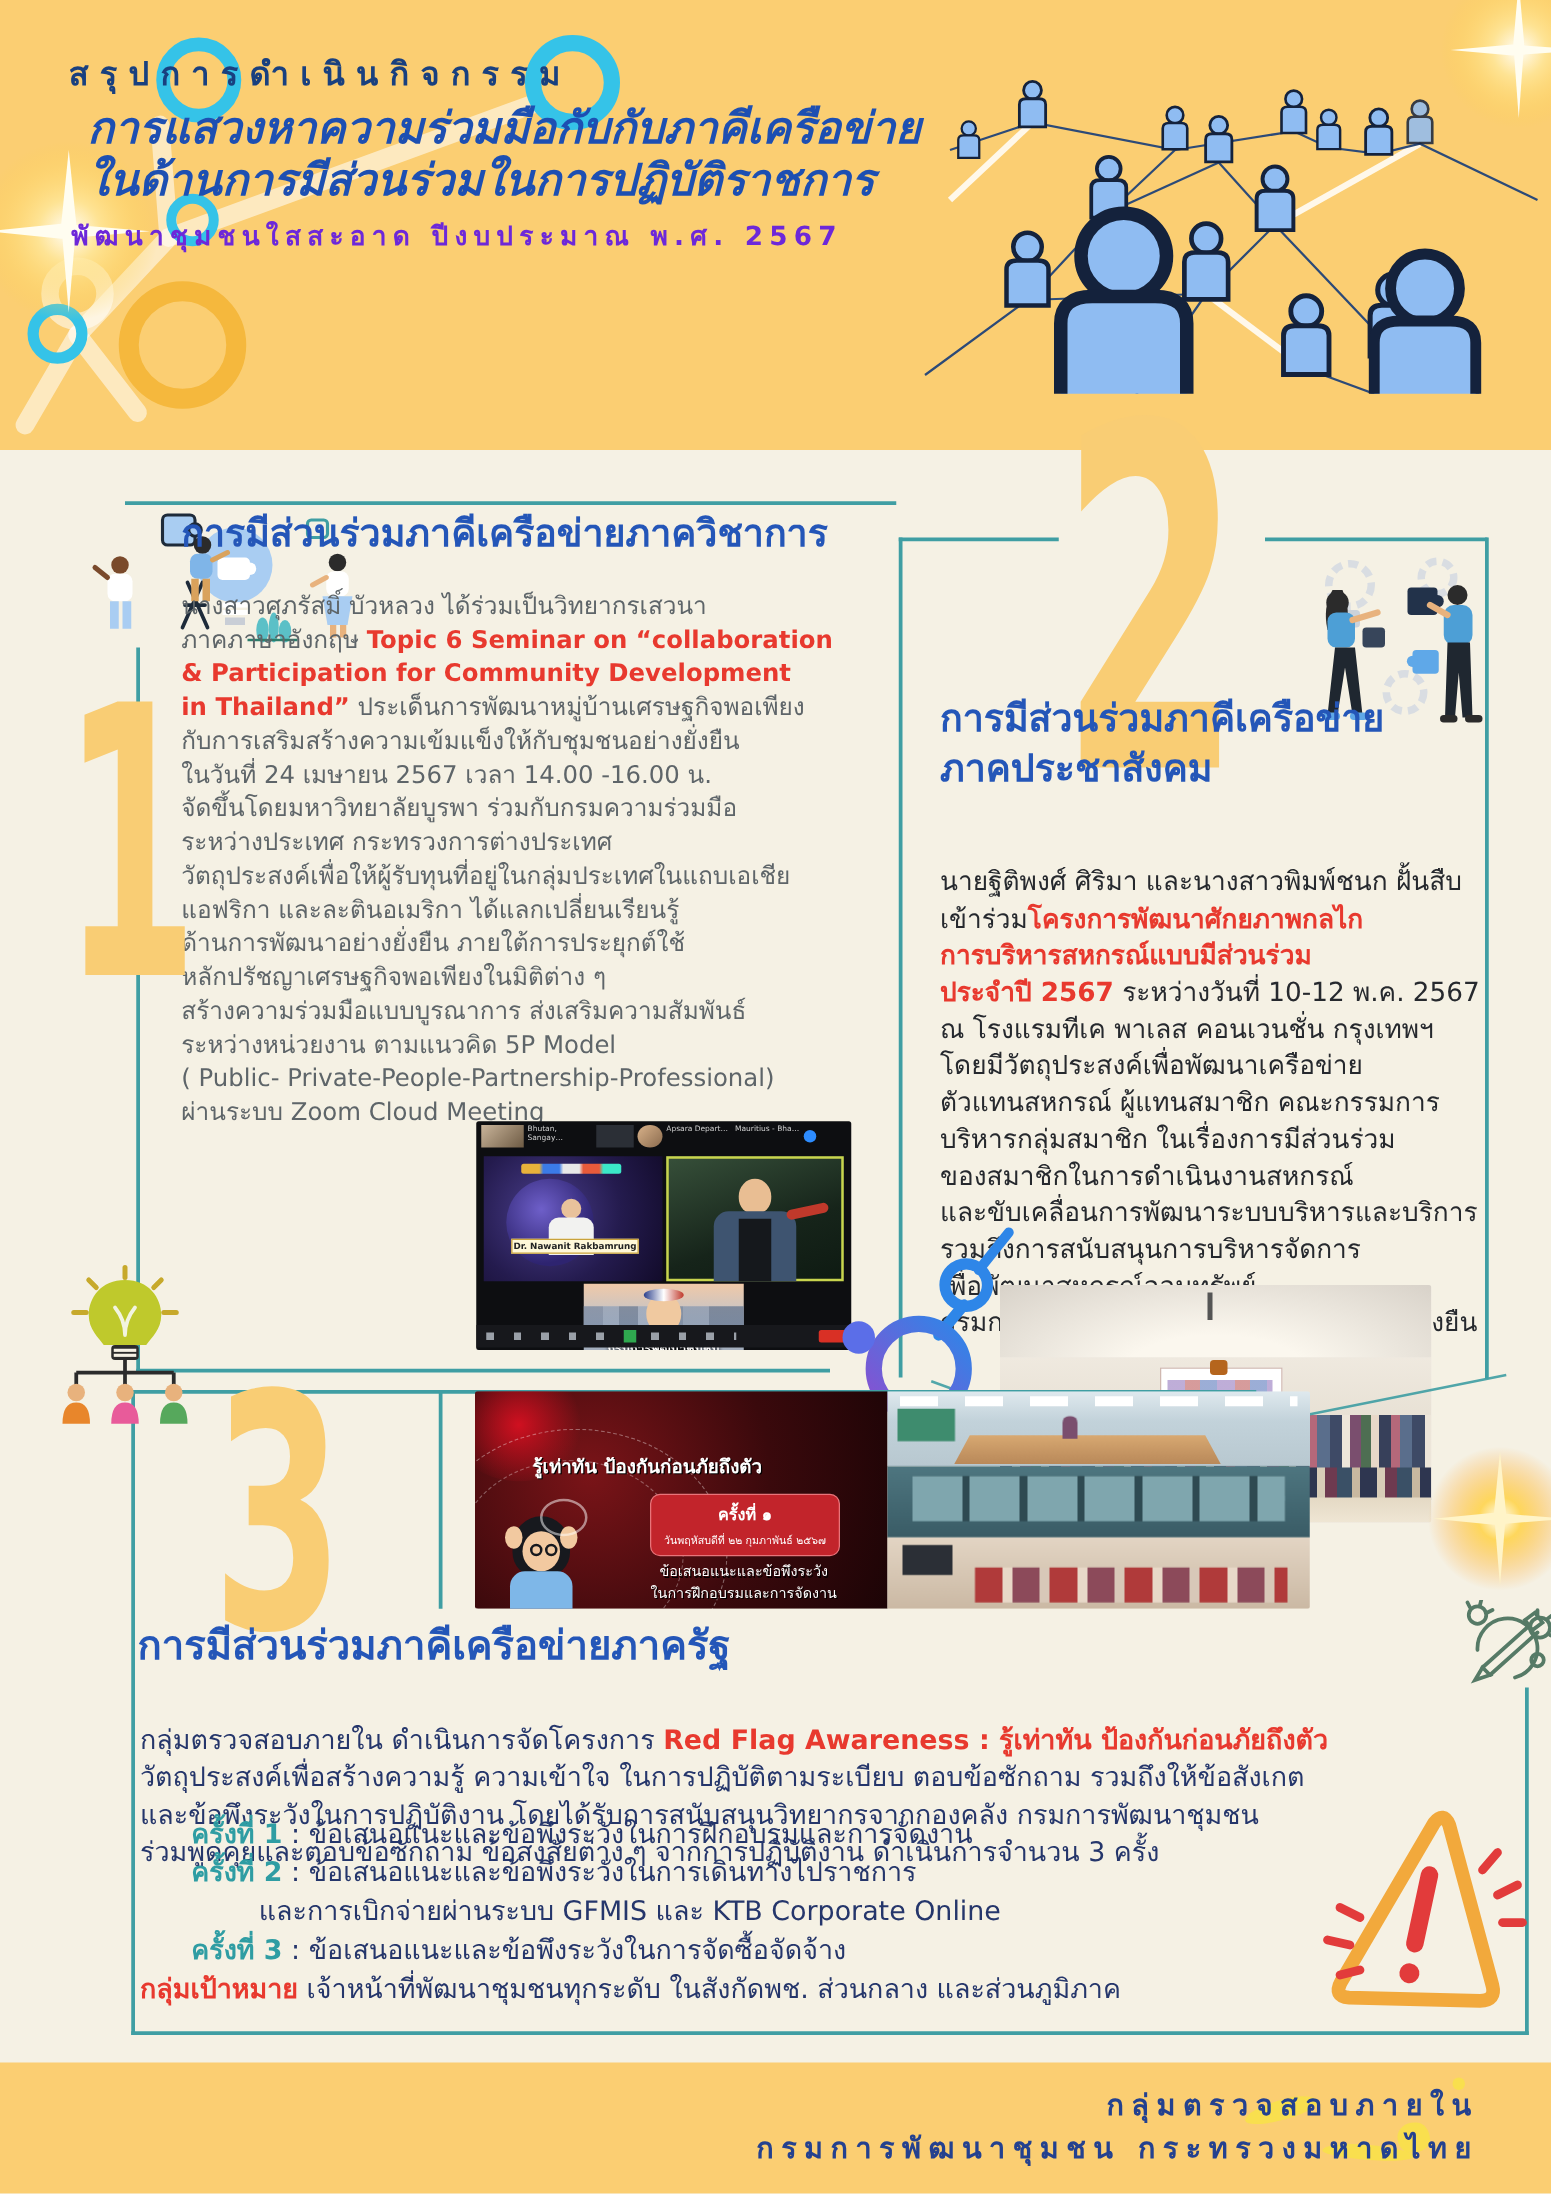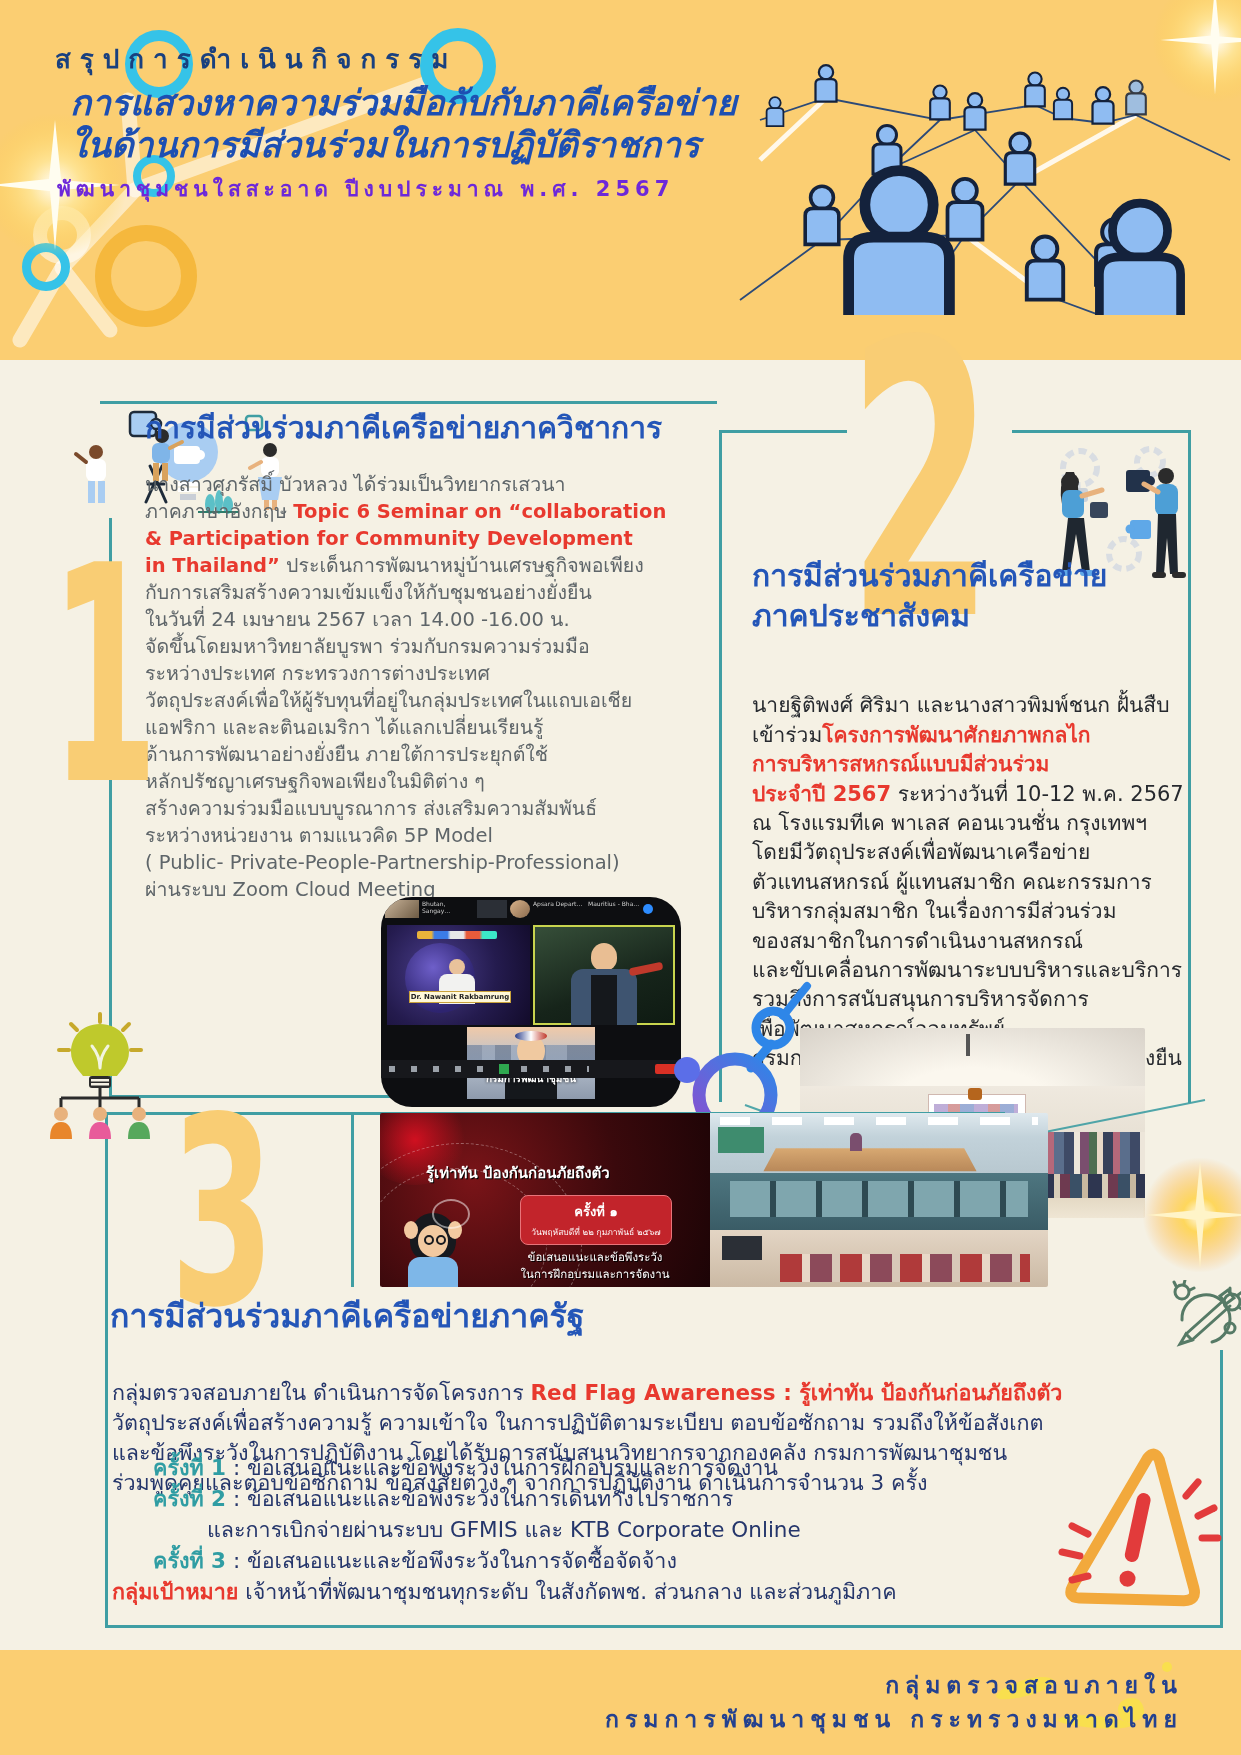--- a/index.html
+++ b/index.html
@@ -181,21 +181,21 @@
 ด้านการพัฒนาอย่างยั่งยืน ภายใต้การประยุกต์ใช้
 หลักปรัชญาเศรษฐกิจพอเพียงในมิติต่าง ๆ
 สร้างความร่วมมือแบบบูรณาการ ส่งเสริมความสัมพันธ์
 ระหว่างหน่วยงาน ตามแนวคิด 5P Model
 ( Public- Private-People-Partnership-Professional)
 ผ่านระบบ Zoom Cloud Meeting</span>
   </div>
 
   <div class="abs big-num" style="left:50px;top:560px;font-size:300px;transform:scaleX(0.52);">1</div>
 
-  <div class="abs zoomshot" style="left:381px;top:897px;width:300px;height:210px;border-radius:31px;">
+  <div class="abs zoomshot" style="left:381px;top:897px;width:300px;height:183px;">
     <div class="abs" style="left:0;top:0;width:300px;height:26px;display:flex;gap:3px;padding:3px 4px;box-sizing:border-box;">
       <div style="width:34px;height:18px;background:linear-gradient(135deg,#C9B49A,#6E5B44);"></div>
       <div style="width:52px;font-size:6px;color:#CFCFCF;overflow:hidden;">Bhutan, Sangay…</div>
       <div style="width:30px;height:18px;background:#2B2F36;"></div>
       <div style="width:20px;height:18px;background:linear-gradient(135deg,#D9B28A,#8A6B4E);border-radius:50%;"></div>
       <div style="width:52px;font-size:6px;color:#CFCFCF;overflow:hidden;">Apsara Depart…</div>
       <div style="width:52px;font-size:6px;color:#CFCFCF;overflow:hidden;">Mauritius - Bha…</div>
       <div style="width:10px;height:10px;border-radius:50%;background:#2D8CFF;margin-top:4px;"></div>
     </div>
     <div class="abs" style="left:6px;top:28px;width:143px;height:100px;background:radial-gradient(circle at 35% 45%,#4A3E8C 0%,#241B4E 55%,#120B2A 100%);">

